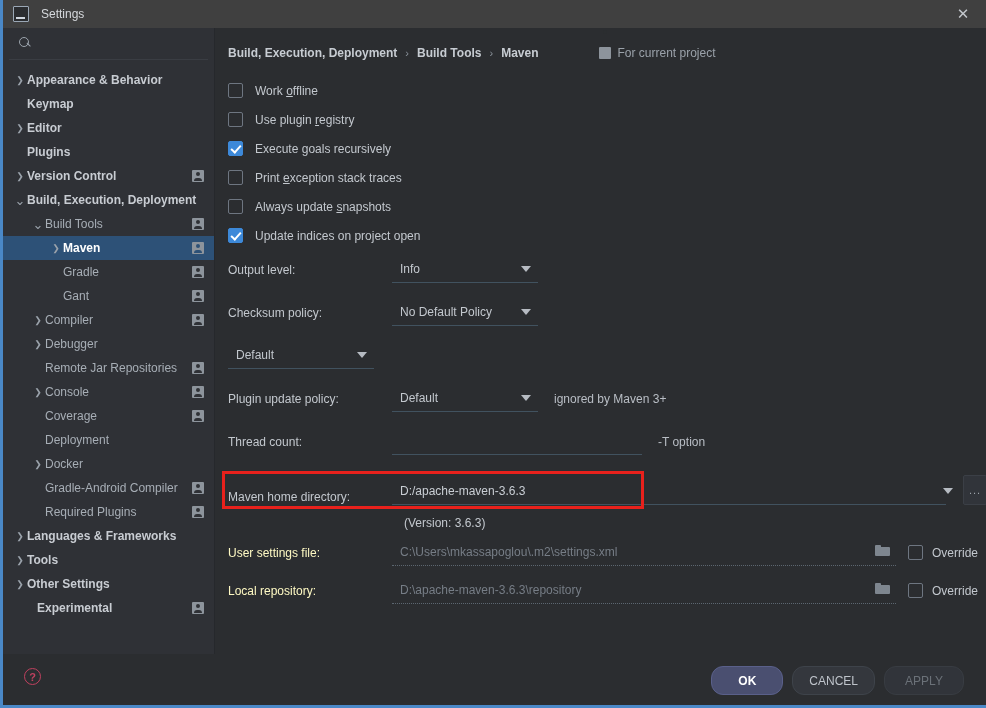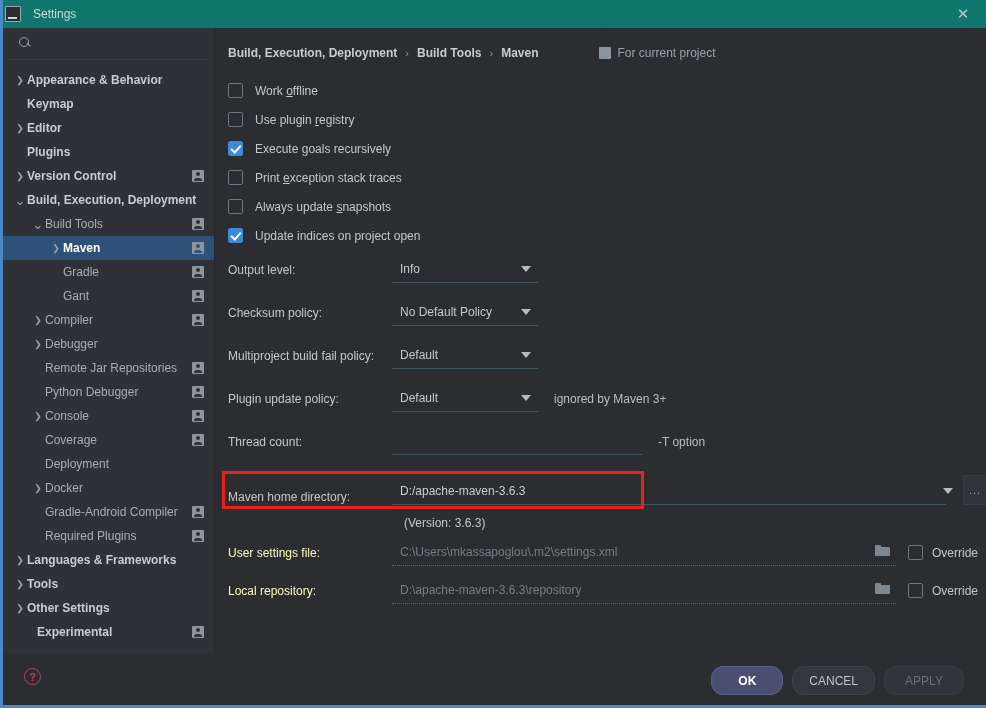--- a/index.html
+++ b/index.html
@@ -15,23 +15,23 @@
     position: relative;
     width: 986px; height: 708px;
     background: #2b2d30;
     border-left: 3px solid #4a88c7;
   }
 
   
   .titlebar {
     position: absolute; left: 0; top: 0;
     width: 983px; height: 28px;
-    background: #0f766e;
-    display: flex; align-items: center;
-    padding-left: 2px;
+    background: #404040;
+    display: flex; align-items: center;
+    padding-left: 10px;
   }
   .ij-logo {
     width: 16px; height: 16px;
     border: 1px solid #9aa7b5;
     background: #2b2d30;
     color: #cfd6de;
     font-size: 8px; font-weight: bold;
     display: flex; align-items: center; justify-content: center;
     letter-spacing: -0.5px;
     position: relative;
@@ -483,25 +483,20 @@
           <span class="tree-label">Compiler</span>
           <span class="person-icon"></span>
         </div>
         <div class="tree-row" style="padding-left: 28px;">
           <span class="tree-arrow ">❯</span>
           <span class="tree-label">Debugger</span>
         </div>
         <div class="tree-row" style="padding-left: 28px;">
           <span class="tree-arrow none"></span>
           <span class="tree-label">Remote Jar Repositories</span>
-          <span class="person-icon"></span>
-        </div>
-        <div class="tree-row" style="padding-left: 28px;">
-          <span class="tree-arrow none"></span>
-          <span class="tree-label">Python Debugger</span>
           <span class="person-icon"></span>
         </div>
         <div class="tree-row" style="padding-left: 28px;">
           <span class="tree-arrow ">❯</span>
           <span class="tree-label">Console</span>
           <span class="person-icon"></span>
         </div>
         <div class="tree-row" style="padding-left: 28px;">
           <span class="tree-arrow none"></span>
           <span class="tree-label">Coverage</span>
@@ -595,21 +590,20 @@
           </div>
         </div>
         <div class="field-row">
           <div class="field-label">Checksum policy:</div>
           <div class="combo">
             <span class="combo-value">No Default Policy</span>
             <span class="caret"></span>
           </div>
         </div>
         <div class="field-row">
-          <div class="field-label">Multiproject build fail policy:</div>
           <div class="combo">
             <span class="combo-value">Default</span>
             <span class="caret"></span>
           </div>
         </div>
         <div class="field-row">
           <div class="field-label">Plugin update policy:</div>
           <div class="combo">
             <span class="combo-value">Default</span>
             <span class="caret"></span>

